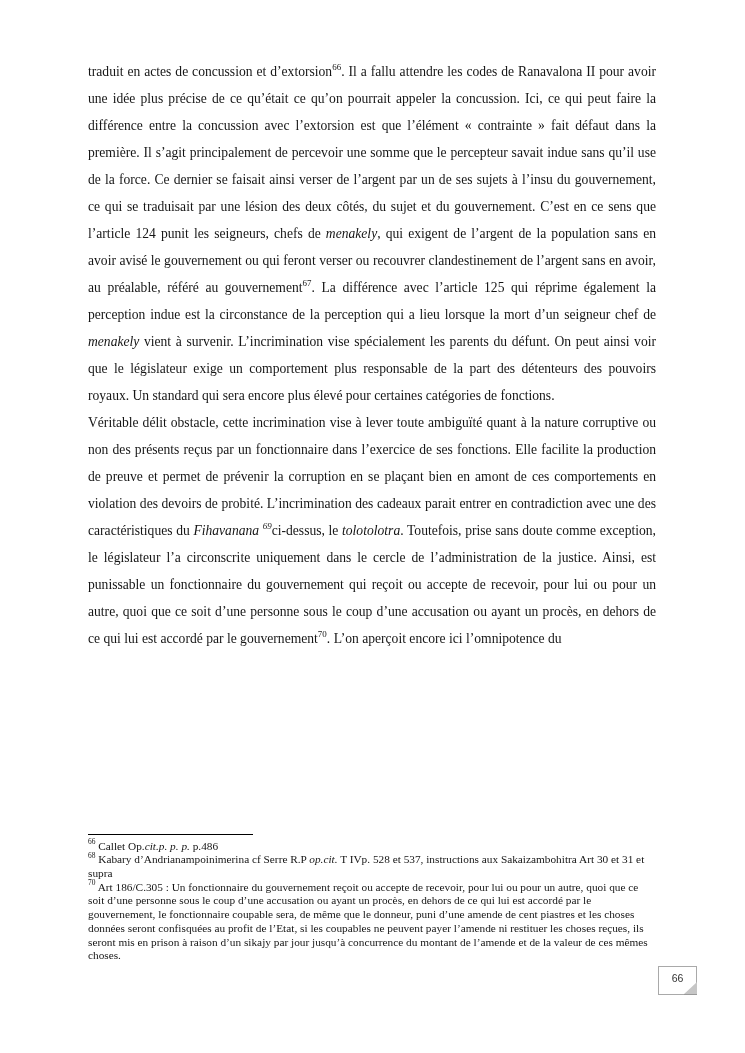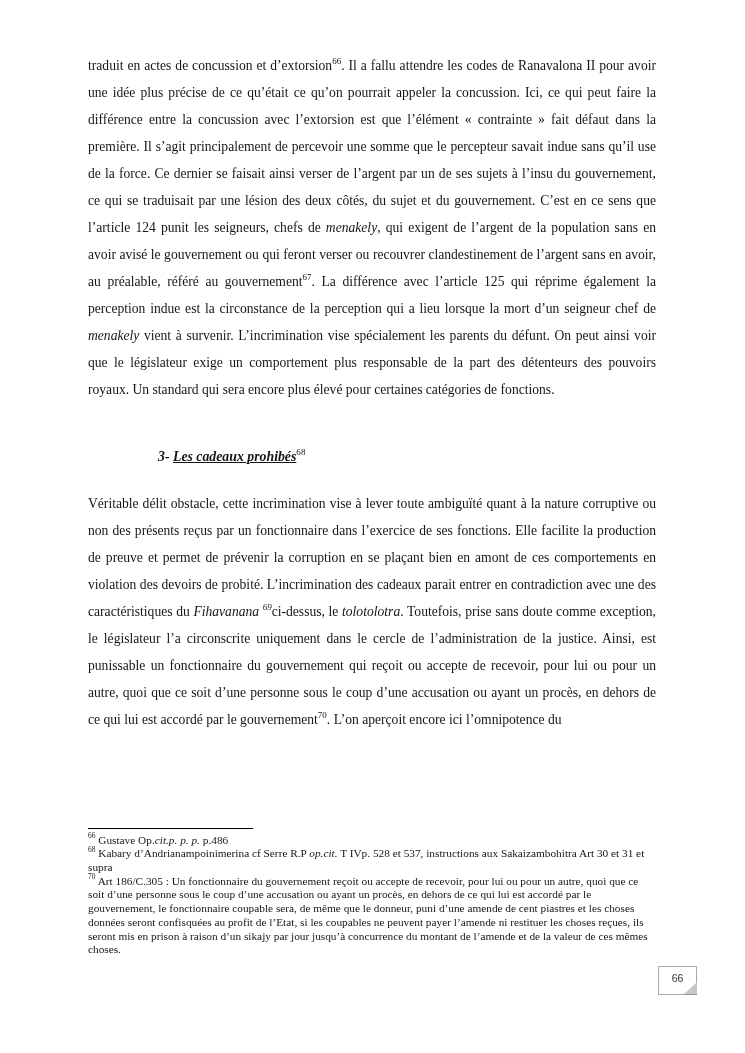--- a/index.html
+++ b/index.html
@@ -10,25 +10,24 @@
     color: #151515;
     overflow: hidden;
   }
   .page {
     position: relative;
     width: 745px; height: 1053px;
     background: #ffffff;
   }
   .column {
     position: absolute;
-    left: 88px; top: 52px;
+    left: 88px; top: 58px;
     width: 568px; height: 905px;
     display: flex;
     flex-direction: column;
-    gap: 20px;
   }
   p.body-text {
     margin: 0;
     font-size: 13.6px;
     line-height: 27px;
     text-align: justify;
   }
   p.heading {
     margin: 20px 0 0 70px;
     font-size: 13.8px;
@@ -86,29 +85,28 @@
 </style>
 </head>
 <body>
 
 <div class="page">
 
   <div class="column">
 
     <p class="body-text"><span>traduit en actes de concussion et d’extorsion</span><sup>66</sup><span>. Il a fallu attendre les codes de Ranavalona II pour avoir une idée plus précise de ce qu’était ce qu’on pourrait appeler la concussion. Ici, ce qui peut faire la différence entre la concussion avec l’extorsion est que l’élément « contrainte » fait défaut dans la première. Il s’agit principalement de percevoir une somme que le percepteur savait indue sans qu’il use de la force. Ce dernier se faisait ainsi verser de l’argent par un de ses sujets à l’insu du gouvernement, ce qui se traduisait par une lésion des deux côtés, du sujet et du gouvernement. C’est en ce sens que l’article 124 punit les seigneurs, chefs de </span><span class="it">menakely</span><span>, qui exigent de l’argent de la population sans en avoir avisé le gouvernement ou qui feront verser ou recouvrer clandestinement de l’argent sans en avoir, au préalable, référé au gouvernement</span><sup>67</sup><span>. La différence avec l’article 125 qui réprime également la perception indue est la circonstance de la perception qui a lieu lorsque la mort d’un seigneur chef de </span><span class="it">menakely</span><span> vient à survenir. L’incrimination vise spécialement les parents du défunt. On peut ainsi voir que le législateur exige un comportement plus responsable de la part des détenteurs des pouvoirs royaux. Un standard qui sera encore plus élevé pour certaines catégories de fonctions.</span></p>
 
-    <p class="heading"><span class="it bd">3- </span><span class="it bd ul">Les cadeaux prohibés</span><sup>68</sup></p>
 
     <p class="body-text"><span>Véritable délit obstacle, cette incrimination vise à lever toute ambiguïté quant à la nature corruptive ou non des présents reçus par un fonctionnaire dans l’exercice de ses fonctions. Elle facilite la production de preuve et permet de prévenir la corruption en se plaçant bien en amont de ces comportements en violation des devoirs de probité. L’incrimination des cadeaux parait entrer en contradiction avec une des caractéristiques du </span><span class="it">Fihavanana </span><sup class="it">69</sup><span>ci-dessus, le </span><span class="it">tolotolotra</span><span>. Toutefois, prise sans doute comme exception, le législateur l’a circonscrite uniquement dans le cercle de l’administration de la justice. Ainsi, est punissable un fonctionnaire du gouvernement qui reçoit ou accepte de recevoir, pour lui ou pour un autre, quoi que ce soit d’une personne sous le coup d’une accusation ou ayant un procès, en dehors de ce qui lui est accordé par le gouvernement</span><sup>70</sup><span>. L’on aperçoit encore ici l’omnipotence du</span></p>
 
     <div class="spacer"></div>
 
     <div class="footnotes">
       <div class="fn-sep"></div>
-      <p class="footnote"><sup>66</sup><span> Gustave Op.</span><span class="it">cit.p. p. p.</span><span> p.486</span></p>
+      <p class="footnote"><sup>66</sup><span> Callet Op.</span><span class="it">cit.p. p. p.</span><span> p.486</span></p>
       <p class="footnote"><sup>68</sup><span> Kabary d’Andrianampoinimerina cf Serre R.P </span><span class="it">op.cit.</span><span> T IVp. 528 et 537, instructions aux Sakaizambohitra Art 30 et 31 et supra</span></p>
       <p class="footnote"><sup>70</sup><span> Art 186/C.305 : Un fonctionnaire du gouvernement reçoit ou accepte de recevoir, pour lui ou pour un autre, quoi que ce soit d’une personne sous le coup d’une accusation ou ayant un procès, en dehors de ce qui lui est accordé par le gouvernement, le fonctionnaire coupable sera, de même que le donneur, puni d’une amende de cent piastres et les choses données seront confisquées au profit de l’Etat, si les coupables ne peuvent payer l’amende ni restituer les choses reçues, ils seront mis en prison à raison d’un sikajy par jour jusqu’à concurrence du montant de l’amende et de la valeur de ces mêmes choses.</span></p>
     </div>
 
   </div>
 
   <div class="page-num-box">
     <span class="page-num">66</span>
     <span class="fold"></span>
   </div>

